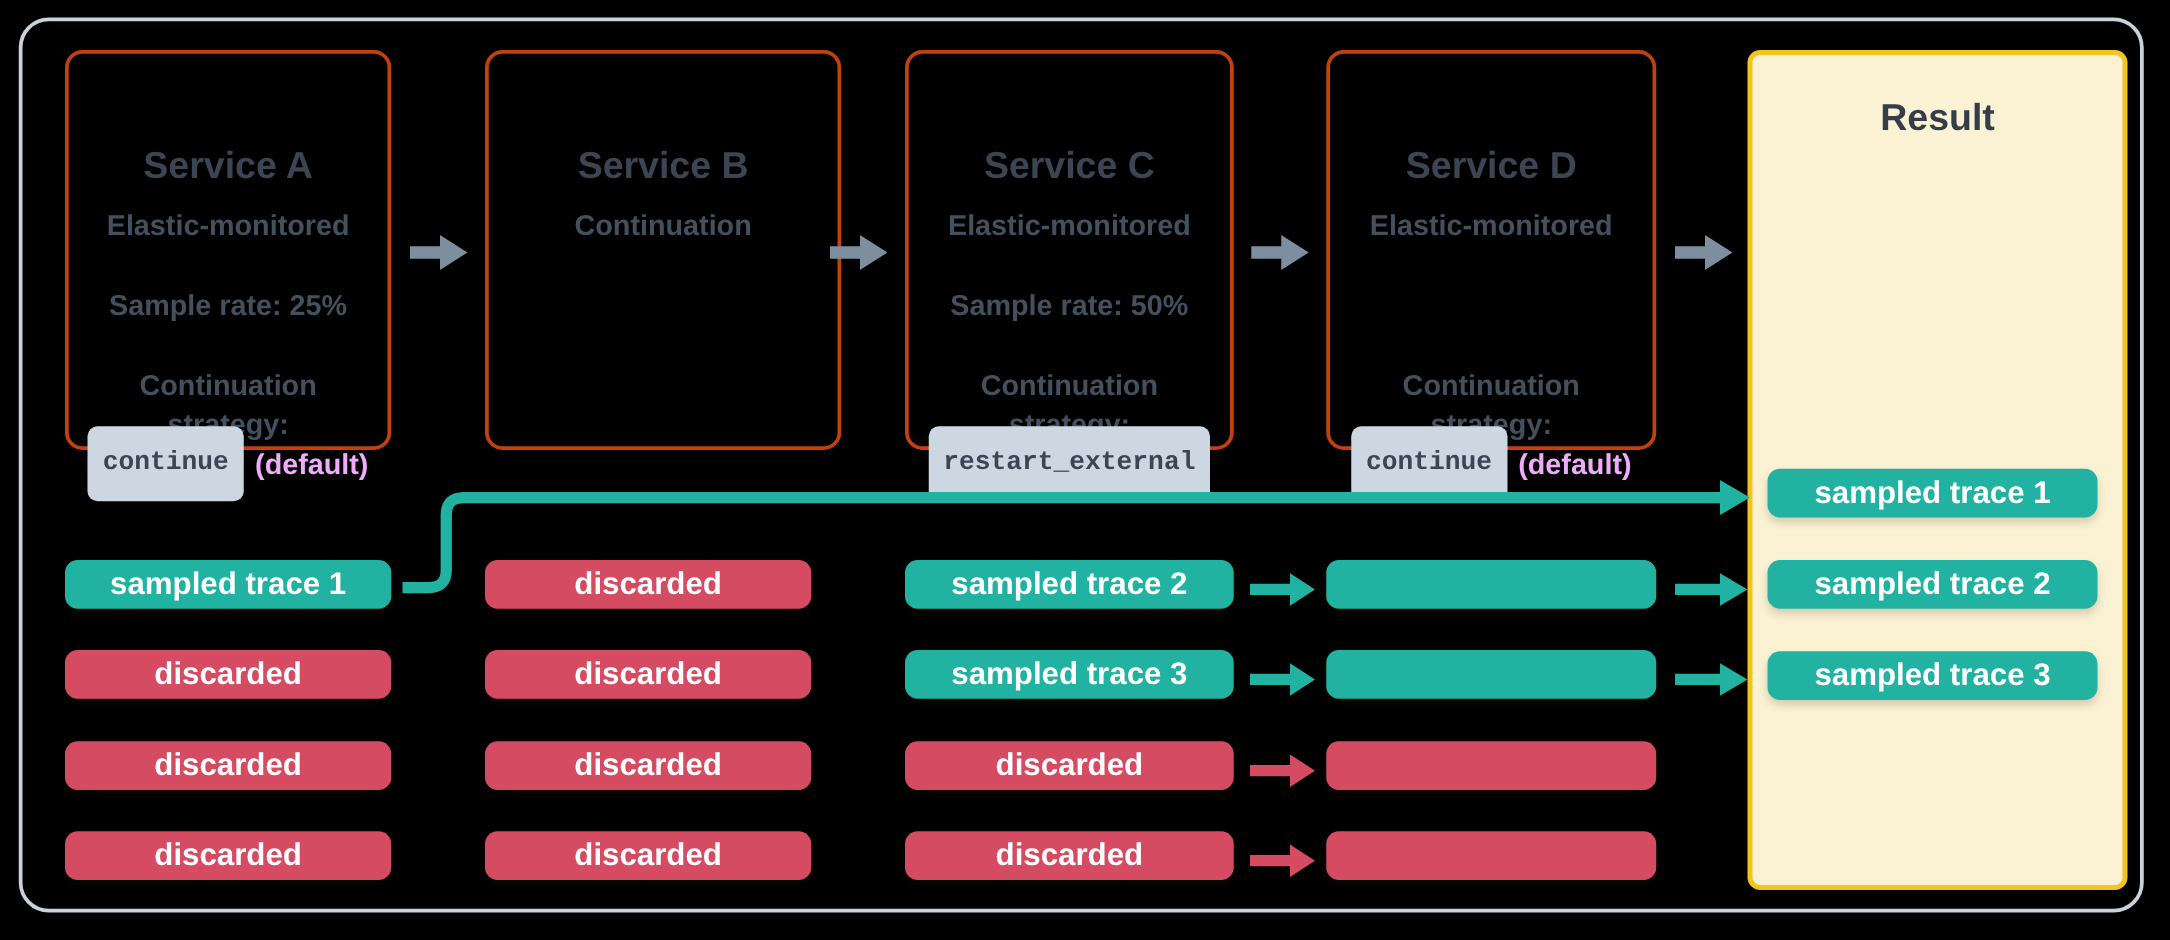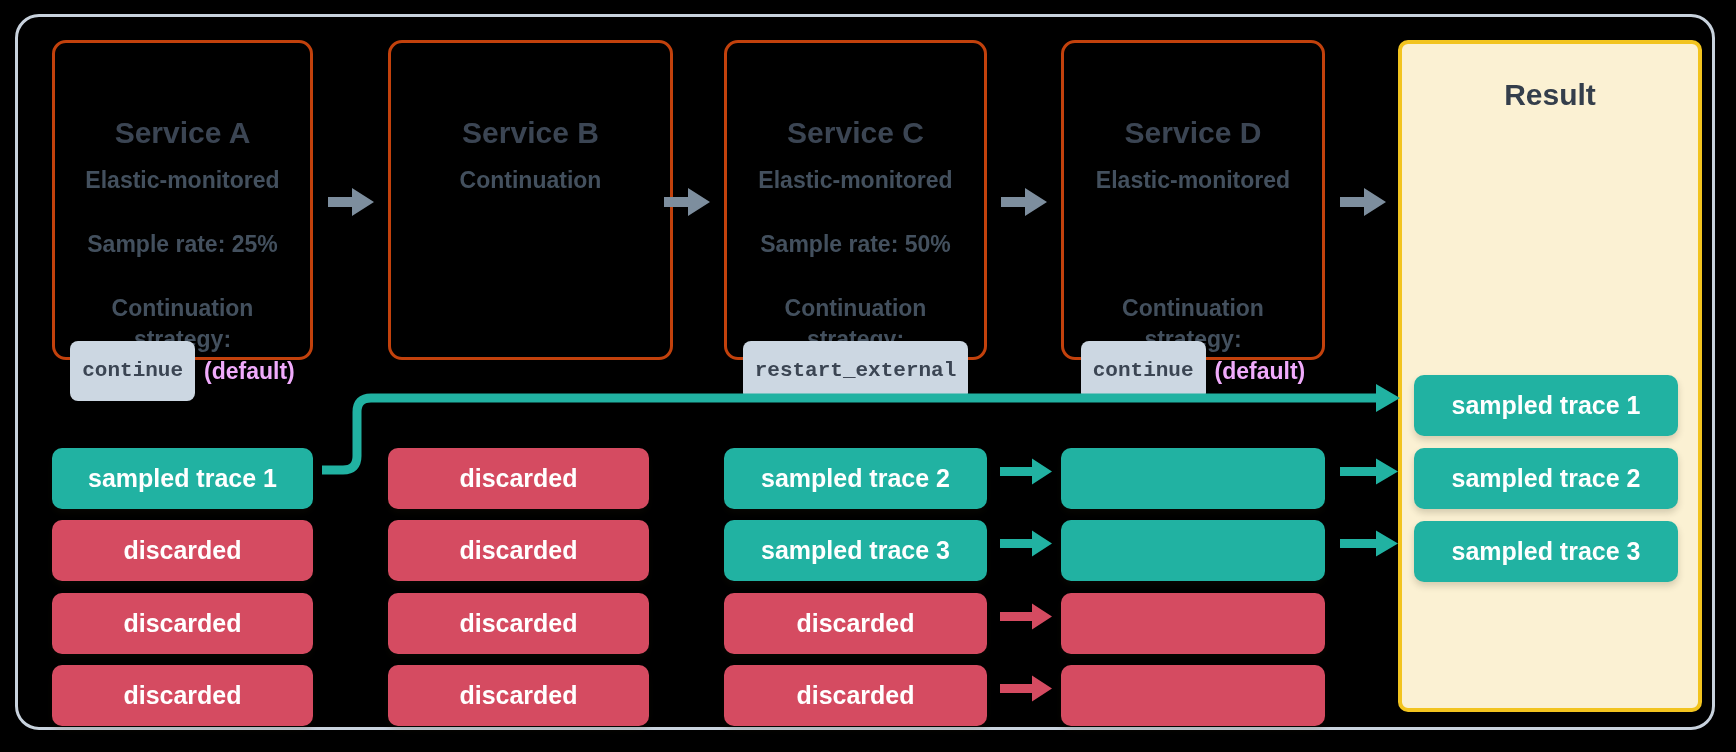--- a/index.html
+++ b/index.html
@@ -67,21 +67,21 @@
     background:#fbf1d3;border:4px solid #f2c41f;border-radius:10px;
     box-sizing:border-box;
     padding-left:39px;
   }
   .result-box .title{
     position:absolute;left:0;top:34px;width:100%;
     text-align:center;font-size:30px;font-weight:800;color:#343e4b;
   }
   
   .bar{
-    position:absolute;height:61px;border-radius:10px;
+    position:absolute;height:39px;border-radius:10px;
     display:flex;align-items:center;justify-content:center;
     font-size:25px;font-weight:700;color:#ffffff;
     box-shadow:0 4px 7px rgba(40,35,10,0.18);
   }
   .bar.sampled{background:#21b2a2;}
   .bar.discarded{background:#d54b61;}
   .col-a{left:52px;width:261px;}
   .col-b{left:388px;width:261px;}
   .col-c{left:724px;width:263px;}
   .col-d{left:1061px;width:264px;}

